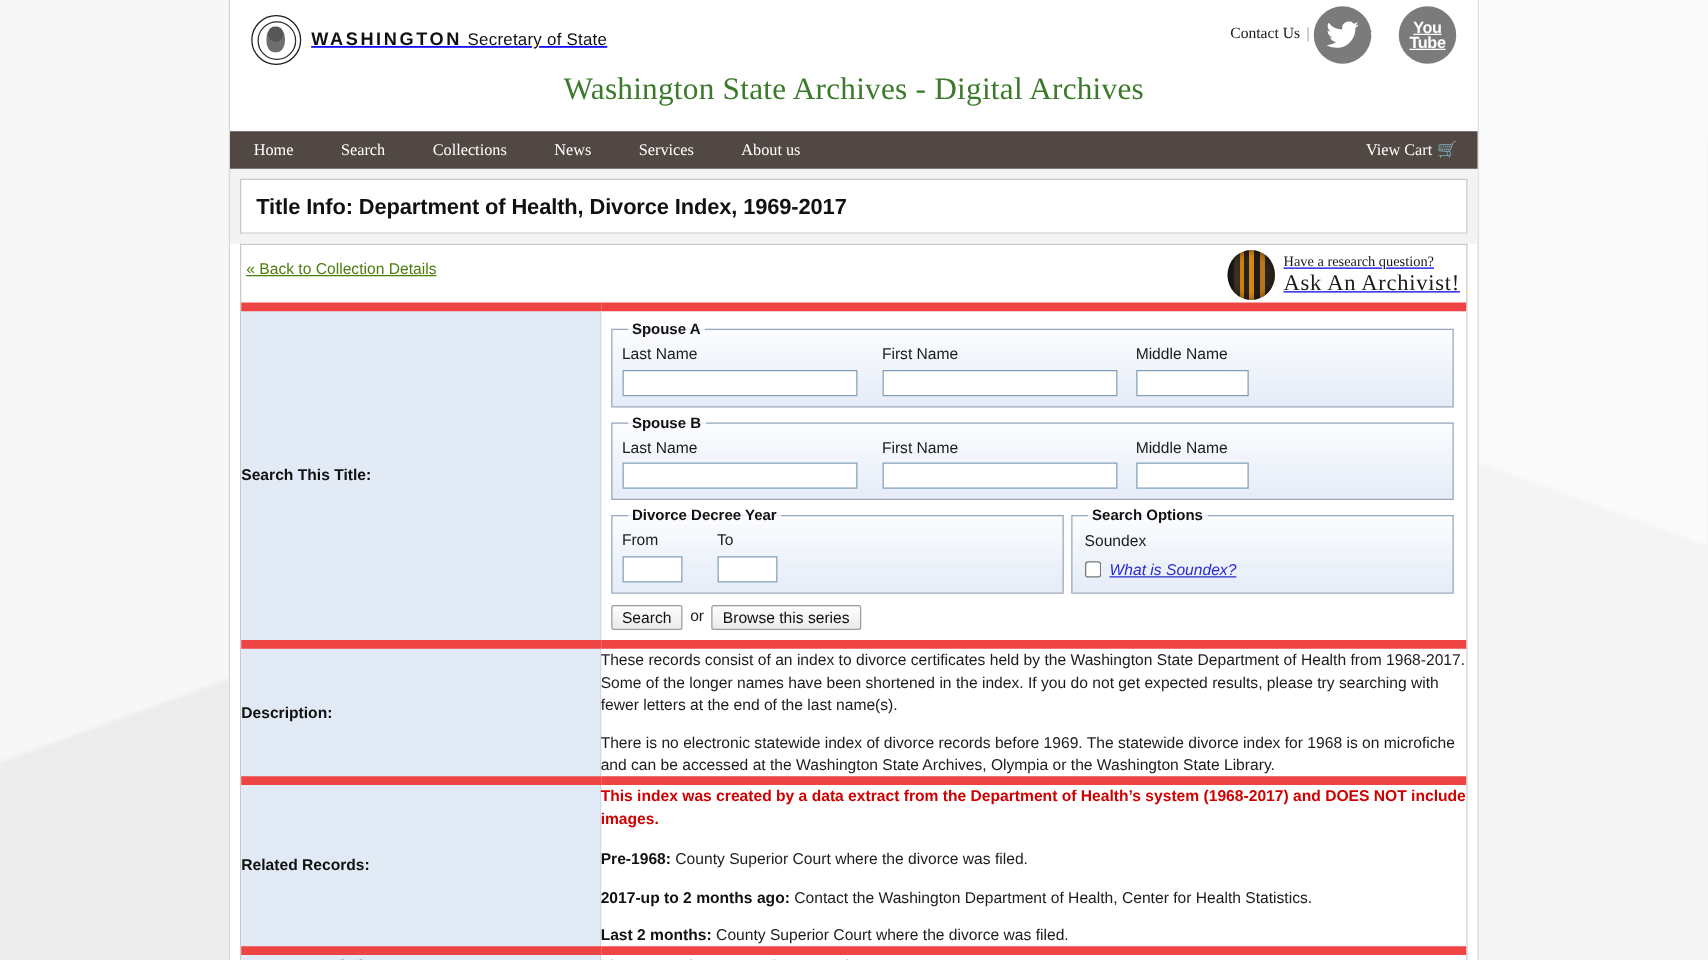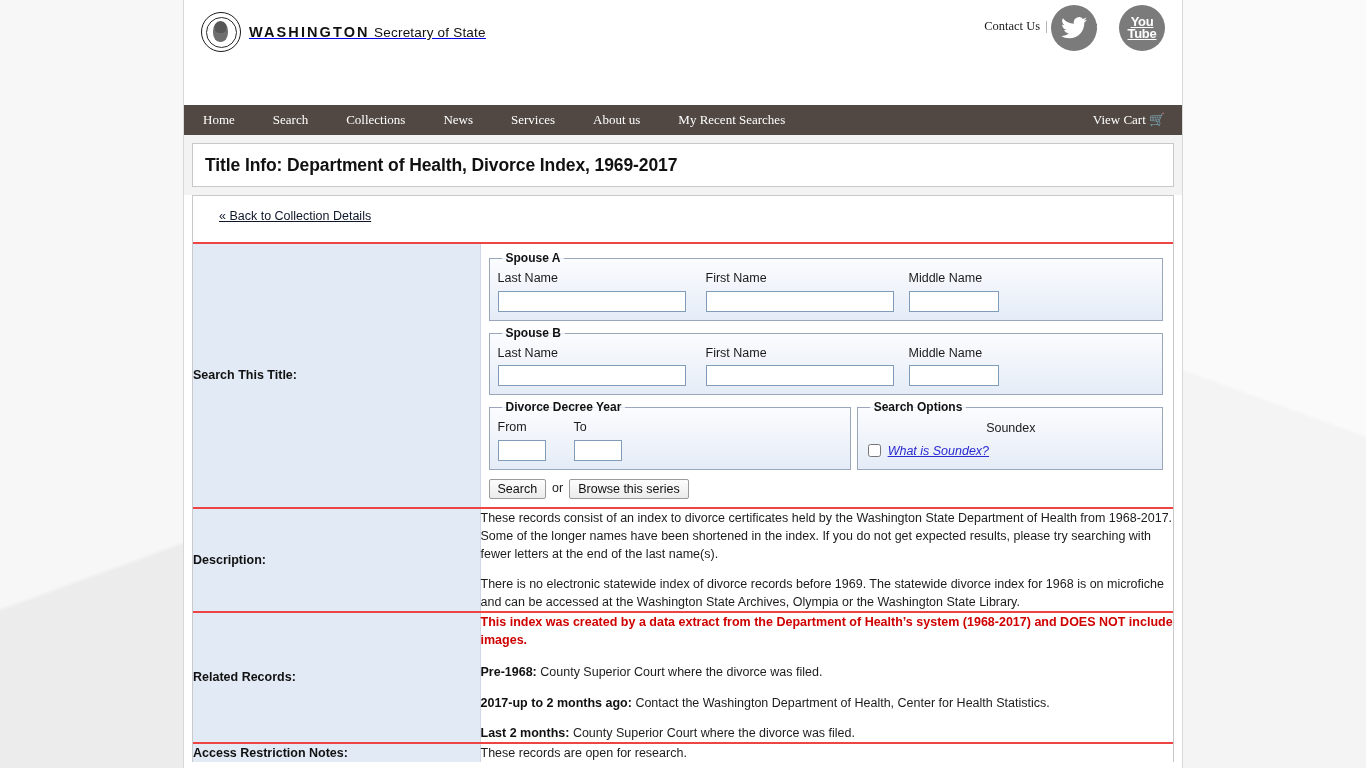--- a/index.html
+++ b/index.html
@@ -212,23 +212,23 @@
   }
   .backrow {
     position: relative;
     padding: 10px 0 8px 4px;
     height: 46px;
     box-sizing: border-box;
   }
   .backlink {
     font-family: "Liberation Sans", sans-serif;
     font-size: 12.5px;
-    color: #0f172a;
+    color: #4d7c0f;
     text-decoration: underline;
-    margin-left: 22px;
+    margin-left: 0;
   }
   .ask {
     position: absolute;
     right: 5px;
     top: 4px;
     display: flex;
     align-items: center;
     gap: 7px;
   }
   .ask-seal {
@@ -255,21 +255,21 @@
   }
 
   
   table.info {
     width: 100%;
     border-collapse: collapse;
     table-layout: fixed;
   }
   table.info td {
     vertical-align: middle;
-    border-top: 2px solid #ef4444;
+    border-top: 7px solid #ef4444;
     padding: 0;
   }
   td.lbl {
     width: 287px;
     background: #e2eaf5;
     font-family: "Liberation Sans", sans-serif;
     font-size: 12.5px;
     font-weight: bold;
     color: #111;
     padding: 10px 0 10px 16px;
@@ -329,21 +329,20 @@
   .gap-first { width: 195px; }
 
   .lower { display: flex; gap: 6px; }
   fieldset.year { width: 413px; }
   fieldset.opts { width: 349px; }
   .opts-label {
     font-family: "Liberation Sans", sans-serif;
     font-size: 12.5px;
     color: #1b1b1b;
     margin: 1px 0 4px 2px;
-    text-align: center;
   }
   .soundex-row { display: flex; align-items: center; gap: 7px; margin-left: 2px; }
   input.cb { width: 13px; height: 13px; margin: 0; }
   .soundex-link {
     font-family: "Liberation Sans", sans-serif;
     font-size: 12.5px;
     color: #2a2ad0;
     text-decoration: underline;
     font-style: italic;
   }
@@ -407,47 +406,54 @@
         </svg>
       </a>
       <a class="circ" href="#">
         <span class="yt-text">
           <span>You</span><br>
           <span>Tube</span>
         </span>
       </a>
     </div>
 
+    <div class="site-title">Washington State Archives - Digital Archives</div>
   </div>
 
   <div class="nav">
     <a href="#">Home</a>
     <a href="#">Search</a>
     <a href="#">Collections</a>
     <a href="#">News</a>
     <a href="#">Services</a>
     <a href="#">About us</a>
-    <a href="#">My Recent Searches</a>
     <a class="cart" href="#">
       <span>View Cart</span>
       <span class="cart-glyph">🛒</span>
     </a>
   </div>
 
   <div class="title-wrap">
     <div class="title-box">
       <h1>Title Info: Department of Health, Divorce Index, 1969-2017</h1>
     </div>
   </div>
   <div class="title-gap"></div>
 
   <div class="card">
 
     <div class="backrow">
       <a class="backlink" href="#">« Back to Collection Details</a>
+      <a class="ask" href="#">
+        <span class="ask-seal"></span>
+        <span>
+          <span class="ask-t1" style="display:block">Have a research question?</span>
+          <span class="ask-t2" style="display:block">Ask An Archivist!</span>
+        </span>
+      </a>
     </div>
 
     <table class="info">
       <tbody>
 
         <tr class="searchrow">
           <td class="lbl">Search This Title:</td>
           <td class="val">
 
             <fieldset class="fs">

